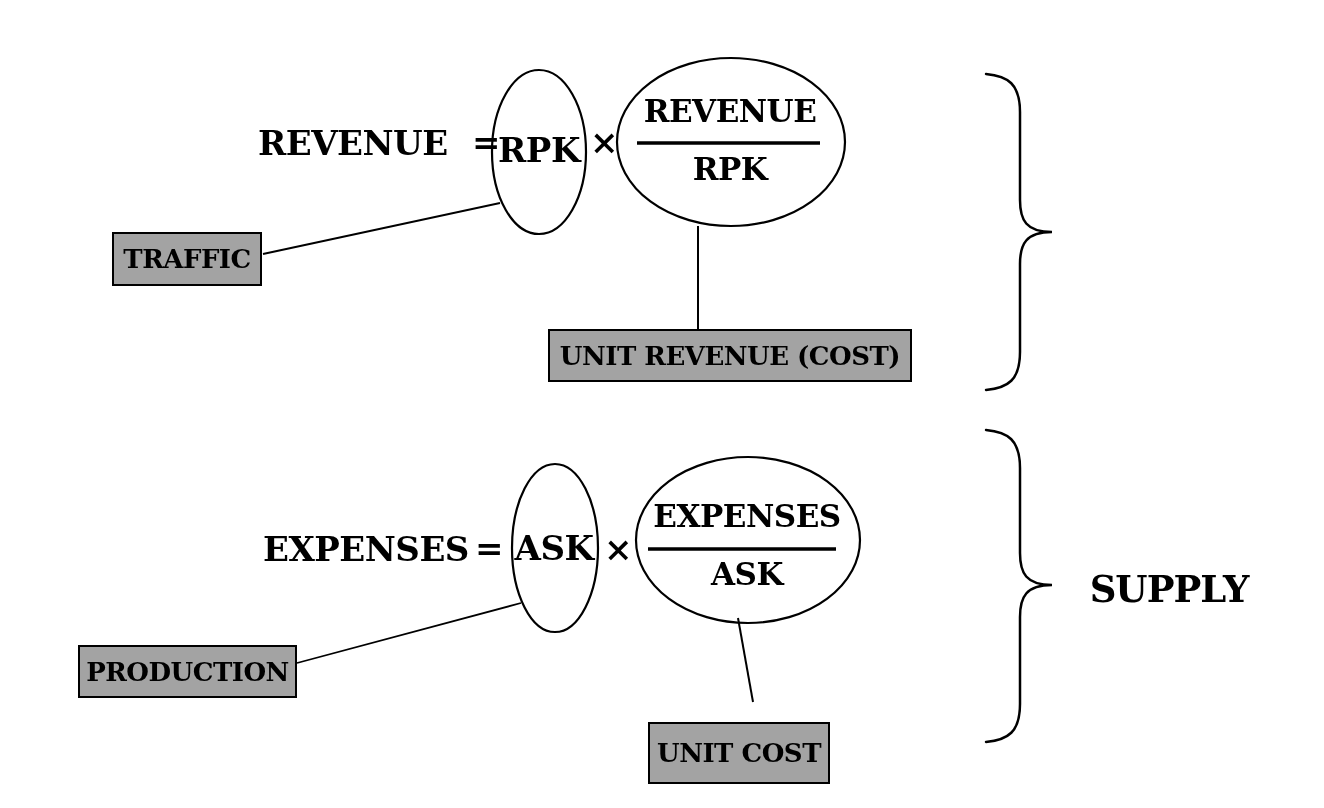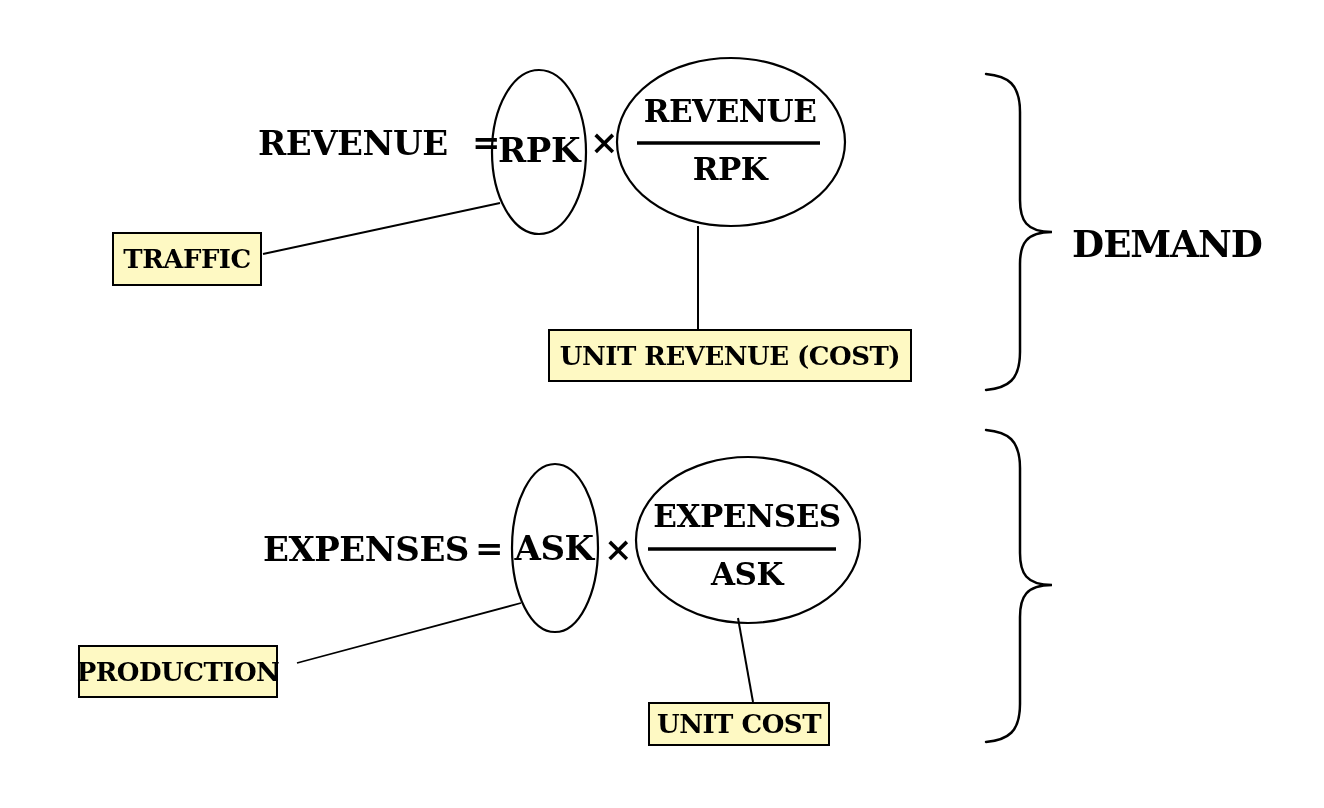--- a/index.html
+++ b/index.html
@@ -13,21 +13,21 @@
   #overlay { position:absolute; left:0; top:0; width:1324px; height:808px; }
   .eq {
     position:absolute; transform:translate(-50%,-50%);
     font-weight:bold; font-size:34px; letter-spacing:-0.5px;
     white-space:nowrap; line-height:1;
   }
   .eq-left { transform:translateY(-50%); }
   .frac { font-size:31px; }
   .callout-box {
     position:absolute; box-sizing:border-box;
-    border:2.5px solid #000; background:#fef9c3;
+    border:2.5px solid #000; background:#a3a3a3;
     display:flex; align-items:center; justify-content:center;
     font-weight:bold; font-size:26px; letter-spacing:-0.5px;
     white-space:nowrap;
   }
   .brace-label {
     position:absolute; transform:translate(-50%,-50%);
     font-weight:bold; font-size:37px; letter-spacing:-1px;
     white-space:nowrap; line-height:1;
   }
 </style>
@@ -55,25 +55,25 @@
 
   <div class="eq eq-left" style="left:258px; top:143px;">REVENUE</div>
   <div class="eq" style="left:486px; top:142px;">=</div>
   <div class="eq" style="left:539px; top:150px;">RPK</div>
   <div class="eq" style="left:604px; top:142px;">×</div>
   <div class="eq frac" style="left:730px; top:111px;">REVENUE</div>
   <div class="eq frac" style="left:730px; top:169px;">RPK</div>
 
   <div class="callout-box" style="left:112px; top:232px; width:150px; height:54px;">TRAFFIC</div>
   <div class="callout-box" style="left:548px; top:329px; width:364px; height:53px;">UNIT REVENUE (COST)</div>
-  <div class="brace-label" style="left:1167px; top:244px;">DEMAND</div>
 
   <div class="eq eq-left" style="left:263px; top:549px;">EXPENSES</div>
   <div class="eq" style="left:489px; top:548px;">=</div>
   <div class="eq" style="left:554px; top:548px;">ASK</div>
   <div class="eq" style="left:618px; top:549px;">×</div>
   <div class="eq frac" style="left:747px; top:516px;">EXPENSES</div>
   <div class="eq frac" style="left:747px; top:574px;">ASK</div>
 
-  <div class="callout-box" style="left:78px; top:645px; width:200px; height:53px;">PRODUCTION</div>
-  <div class="callout-box" style="left:648px; top:702px; width:182px; height:44px;">UNIT COST</div>
+  <div class="callout-box" style="left:78px; top:645px; width:219px; height:53px;">PRODUCTION</div>
+  <div class="callout-box" style="left:648px; top:722px; width:182px; height:62px;">UNIT COST</div>
+  <div class="brace-label" style="left:1169px; top:589px;">SUPPLY</div>
 
 </div>
 
 </body></html>

